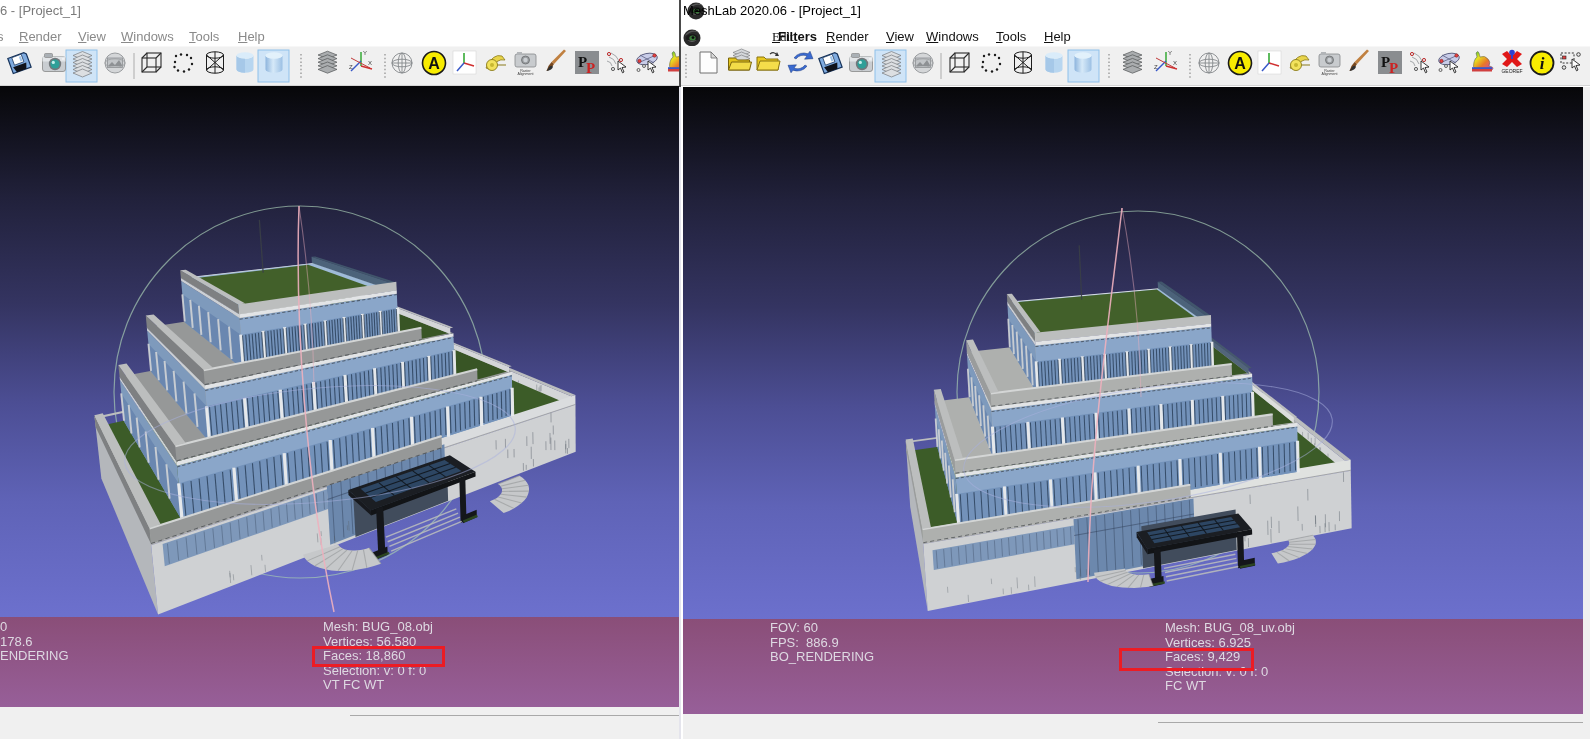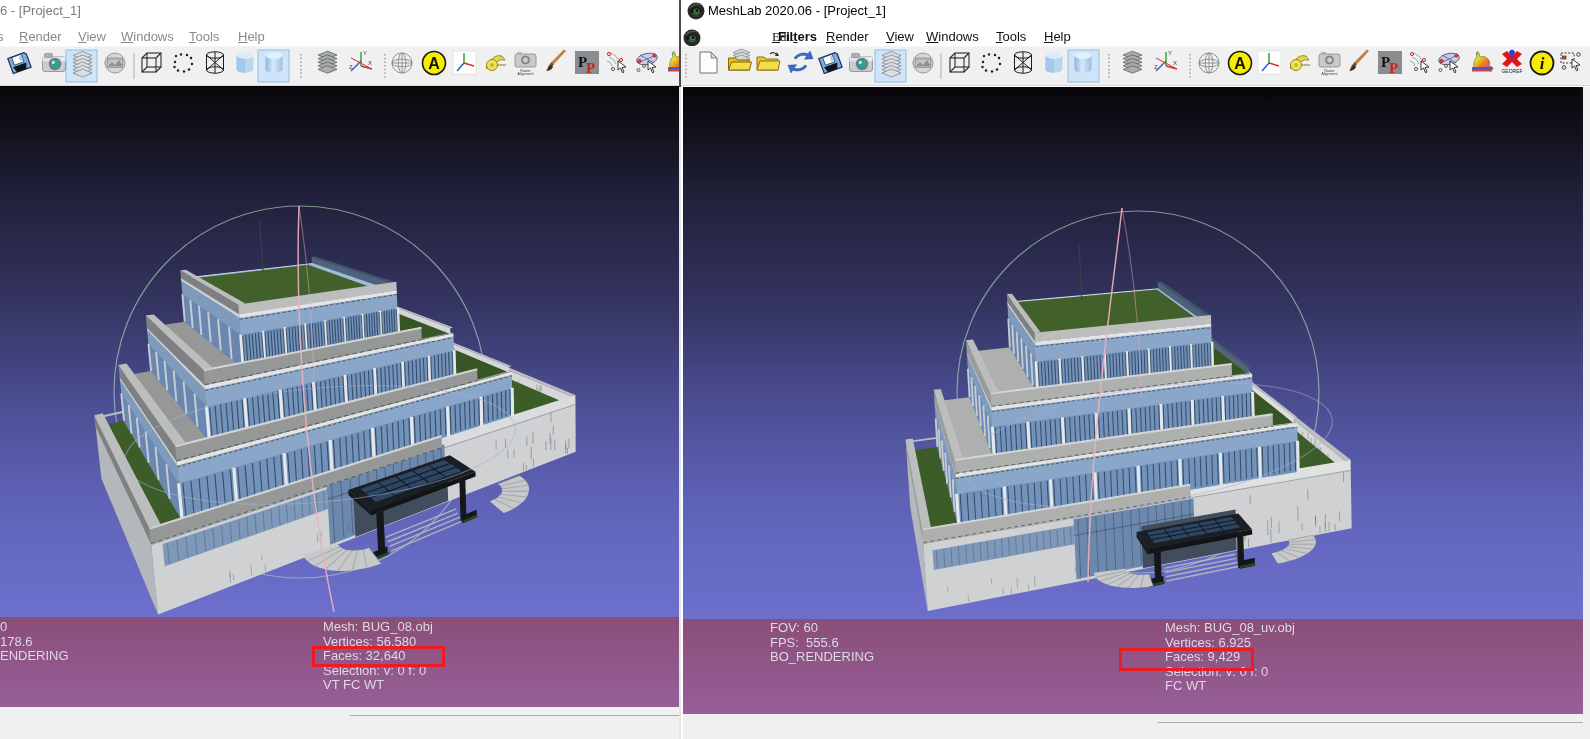--- a/index.html
+++ b/index.html
@@ -619,21 +619,21 @@
 <path d="M 299,120 C 295,230 305,390 334,526" fill="none" stroke="#eeb0be" stroke-width="1.5" stroke-opacity="0.9"></path>
 <path d="M 299,120 C 308,180 313,240 314,300" fill="none" stroke="#eeb0be" stroke-width="1.1" stroke-opacity="0.45"></path>
     </svg>
 
   <div class="abs" style="left:0;top:617px;width:679px;height:90px;background:linear-gradient(#8a4e78 0%,#975f99 100%);"></div>
   <div class="abs overlaytext" style="left:0;top:620px;">0
 178.6
 ENDERING</div>
   <div class="abs overlaytext" style="left:323px;top:620px;">Mesh: BUG_08.obj
 Vertices: 56,580
-Faces: 32,640
+Faces: 18,860
 Selection: v: 0 f: 0
 VT FC WT</div>
   <div class="abs redbox" style="left:312px;top:646px;width:127px;height:15px;"></div>
 
   <div class="abs statusbar" style="left:0;top:707px;width:679px;height:32px;"></div>
   <div class="abs groove" style="left:350px;top:715px;width:329px;height:24px;"></div>
 
   <div class="abs" style="left:679px;top:0;width:2px;height:87px;background:#4a4a4a;"></div>
   <div class="abs" style="left:679px;top:87px;width:2px;height:652px;background:#e4e4ec;"></div>
 
@@ -641,21 +641,21 @@
   <div class="abs" id="mlicon1" style="left:687px;top:2px;"><svg width="18" height="18" viewBox="0 0 18 18">
         <g transform="translate(0,0)">
           <circle cx="9" cy="9" r="8.5" fill="#2a2a2a"></circle>
           <path d="M2,7 a8.5,8.5 0 0 1 14,-3 q-6,-3 -11,1 z" fill="#555"></path>
           <ellipse cx="9" cy="9" rx="6" ry="4" fill="#1a1a1a"></ellipse>
           <ellipse cx="9.5" cy="9" rx="3.2" ry="2.6" fill="#3a7a3a"></ellipse>
           <circle cx="10" cy="8.6" r="1.4" fill="#0a0a0a"></circle>
           <path d="M4,11 q5,4 10,0 q-5,1.5 -10,0 z" fill="#666"></path>
         </g>
       </svg></div>
-  <div class="abs title" style="left:708px;top:3px;">MeshLab 2020.06 - [Project_1]</div>
+  <div class="abs title" style="left:683px;top:3px;">MeshLab 2020.06 - [Project_1]</div>
   <div class="abs" id="mlicon2" style="left:683px;top:29px;"><svg width="18" height="18" viewBox="0 0 18 18">
         <g transform="translate(0,0)">
           <circle cx="9" cy="9" r="8.5" fill="#2a2a2a"></circle>
           <path d="M2,7 a8.5,8.5 0 0 1 14,-3 q-6,-3 -11,1 z" fill="#555"></path>
           <ellipse cx="9" cy="9" rx="6" ry="4" fill="#1a1a1a"></ellipse>
           <ellipse cx="9.5" cy="9" rx="3.2" ry="2.6" fill="#3a7a3a"></ellipse>
           <circle cx="10" cy="8.6" r="1.4" fill="#0a0a0a"></circle>
           <path d="M4,11 q5,4 10,0 q-5,1.5 -10,0 z" fill="#666"></path>
         </g>
       </svg></div>
@@ -1293,21 +1293,21 @@
 <line x1="605.2" y1="465.0" x2="622.9" y2="472.1" stroke="#9a9c9e" stroke-width="1.00" stroke-opacity="0.70"></line>
 <line x1="600.6" y1="466.6" x2="613.0" y2="475.4" stroke="#9a9c9e" stroke-width="1.00" stroke-opacity="0.70"></line>
       </g>
 <ellipse cx="465" cy="358" rx="186" ry="57" fill="none" stroke="#aab2e0" stroke-width="1.1" stroke-opacity="0.5" transform="rotate(-8 465 358)"></ellipse>
 <path d="M 439,121 C 425,240 407,360 405,495" fill="none" stroke="#eeb0be" stroke-width="1.5" stroke-opacity="0.9"></path>
 <path d="M 439,121 C 450,180 457,250 458,310" fill="none" stroke="#eeb0be" stroke-width="1.1" stroke-opacity="0.45"></path>
     </svg>
 
   <div class="abs" style="left:683px;top:619px;width:900px;height:95px;background:linear-gradient(#8a4e78 0%,#975f99 100%);"></div>
   <div class="abs overlaytext" style="left:770px;top:621px;">FOV: 60
-FPS:  555.6
+FPS:  886.9
 BO_RENDERING</div>
   <div class="abs overlaytext" style="left:1165px;top:621px;">Mesh: BUG_08_uv.obj
 Vertices: 6.925
 Faces: 9,429
 Selection: v: 0 f: 0
 FC WT</div>
   <div class="abs redbox" style="left:1119px;top:648px;width:129px;height:17px;"></div>
 
   <div class="abs statusbar" style="left:683px;top:714px;width:907px;height:25px;"></div>
   <div class="abs groove" style="left:1158px;top:722px;width:432px;height:17px;"></div>

